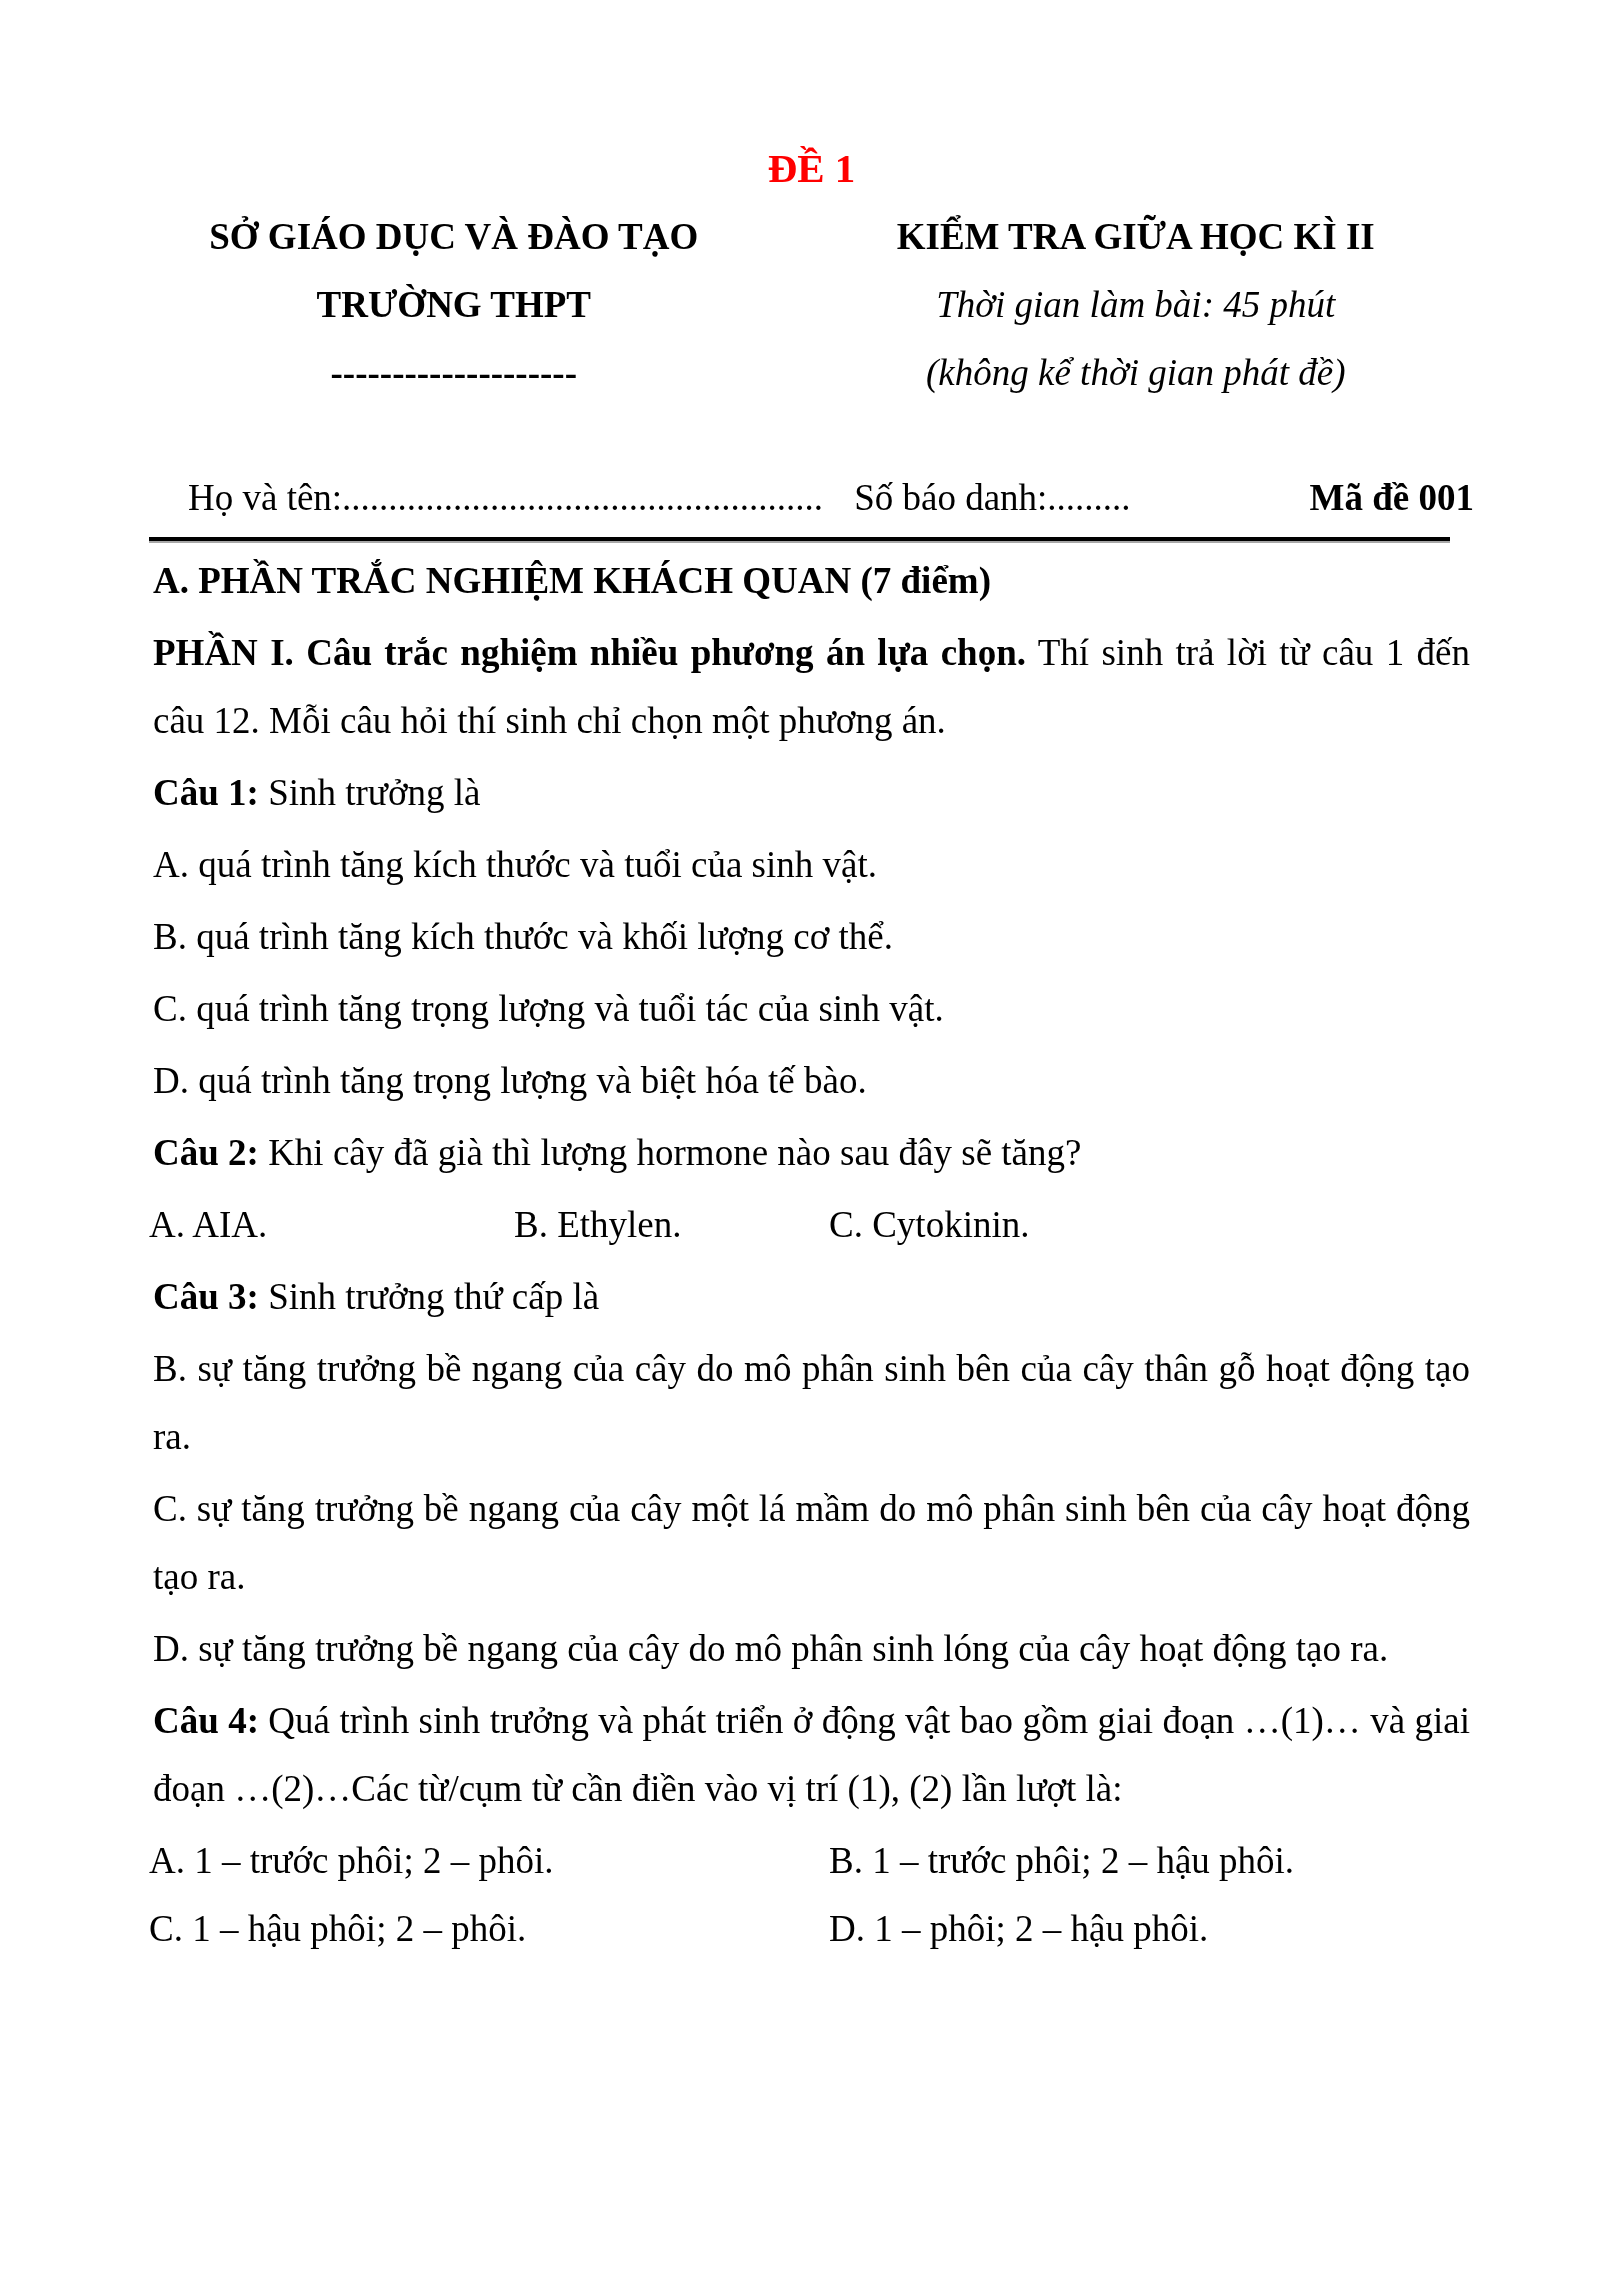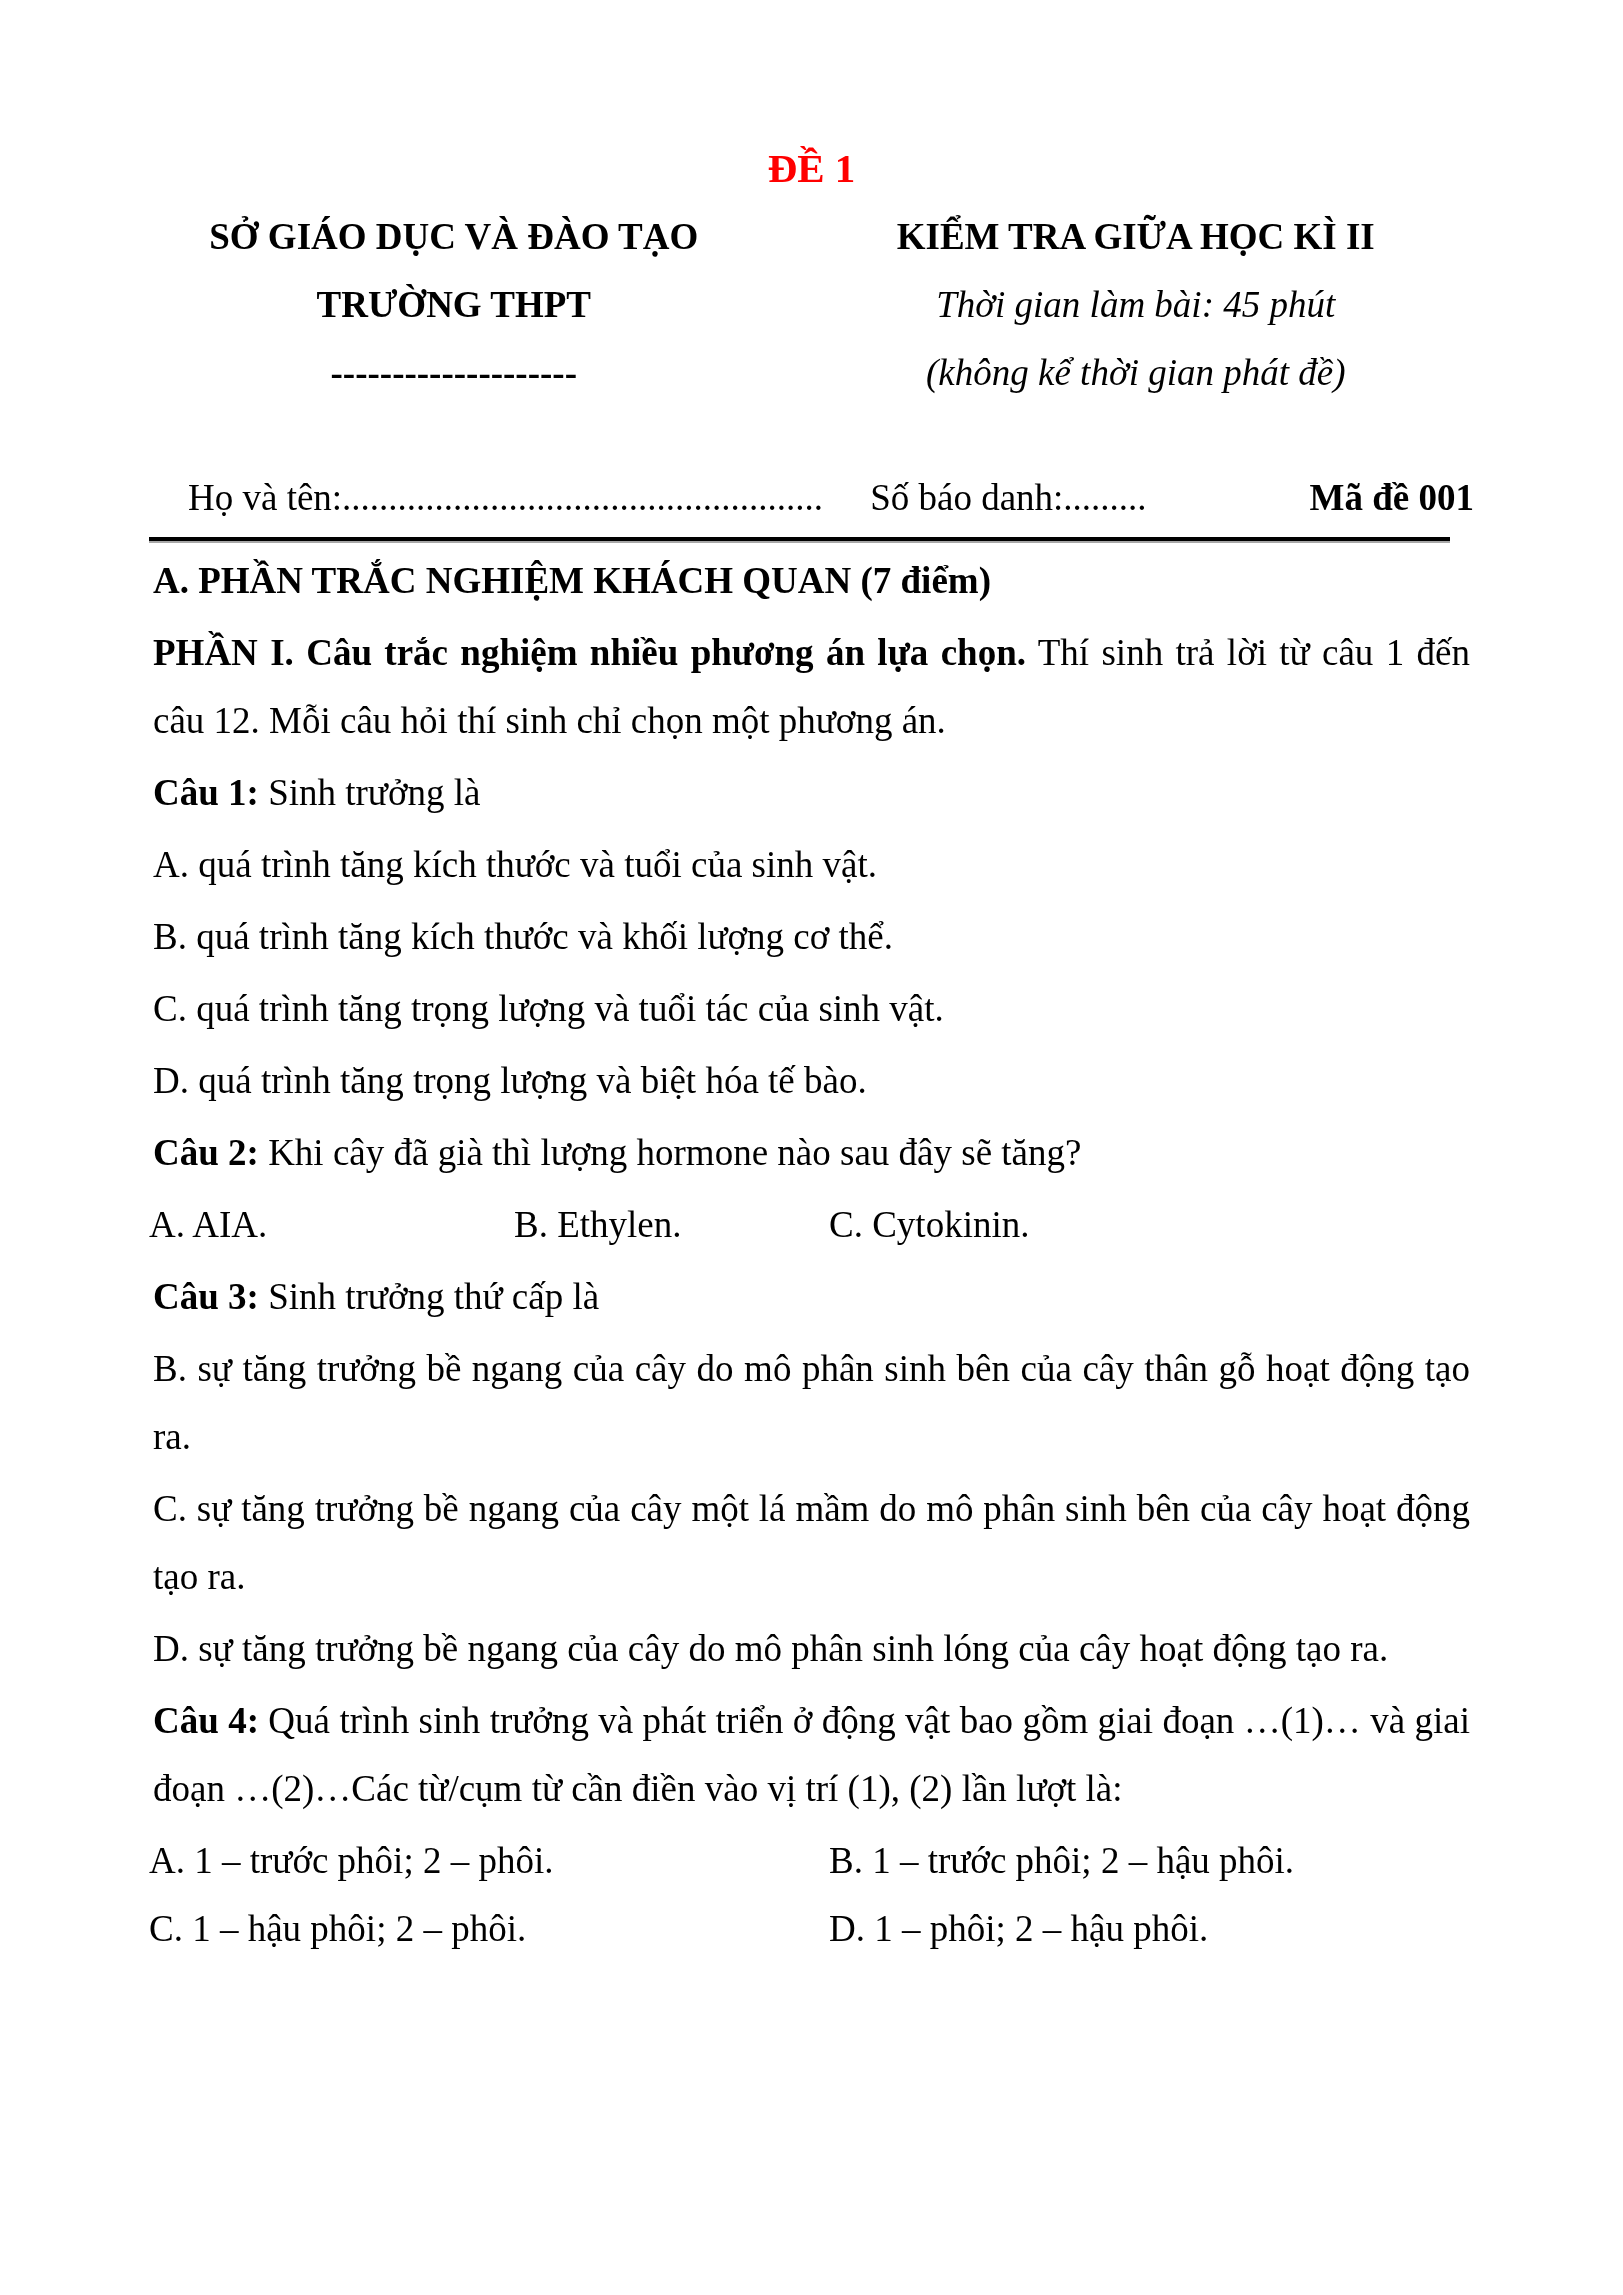--- a/index.html
+++ b/index.html
@@ -17,21 +17,21 @@
   .red{color:#FF0000;}
   .ref-title{font-size:42px;font-weight:bold;line-height:69px;}
   .de-title{font-size:41px;font-weight:bold;line-height:69px;text-align:center;}
   .header{display:flex;width:100%;}
   .h-left{width:46%;text-align:center;font-weight:bold;}
   .h-right{width:54%;text-align:center;box-sizing:border-box;padding-left:39px;}
   .h-right .hb{font-weight:bold;}
   .h-right .hi{font-style:italic;}
   .student-row{display:flex;margin-top:57px;white-space:nowrap;}
   .student-row .name{margin-left:39px;}
-  .student-row .sbd{margin-left:47px;}
+  .student-row .sbd{margin-left:31px;}
   .student-row .code{margin-left:auto;font-weight:bold;}
   .rule{width:1301px;height:4.7px;background:#000;border-bottom:2.4px solid #a8a8a8;margin-top:4.7px;}
   p{margin:4px;}
   .just{text-align:justify;}
   .q2-opts{display:grid;grid-template-columns:365px 315px 316px auto;}
   .q4-opts{display:grid;grid-template-columns:680px auto;}
 </style>
 </head>
 <body>
 

